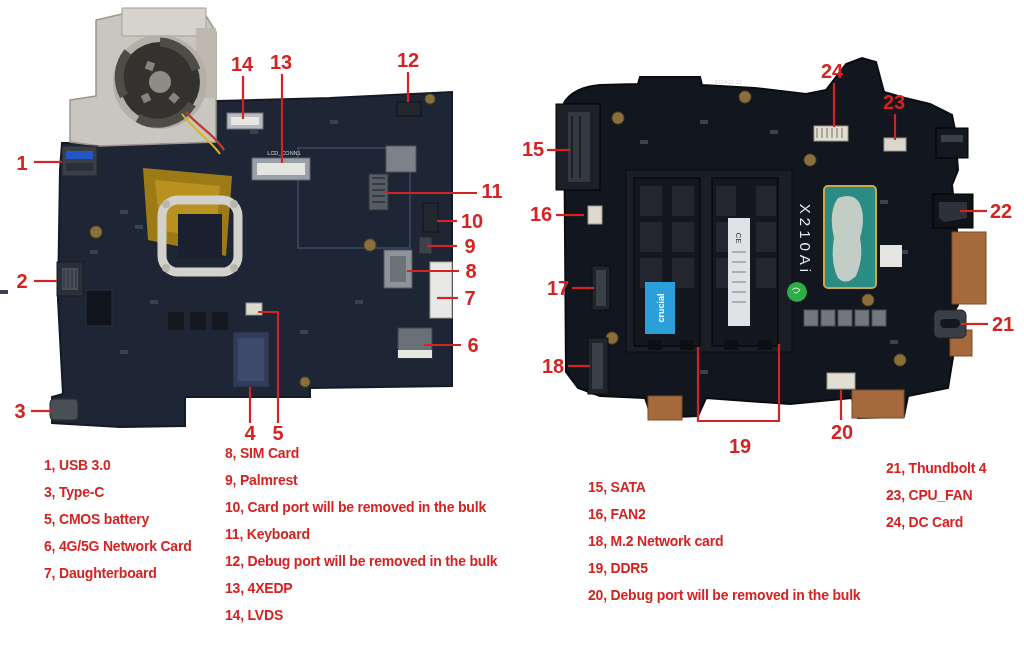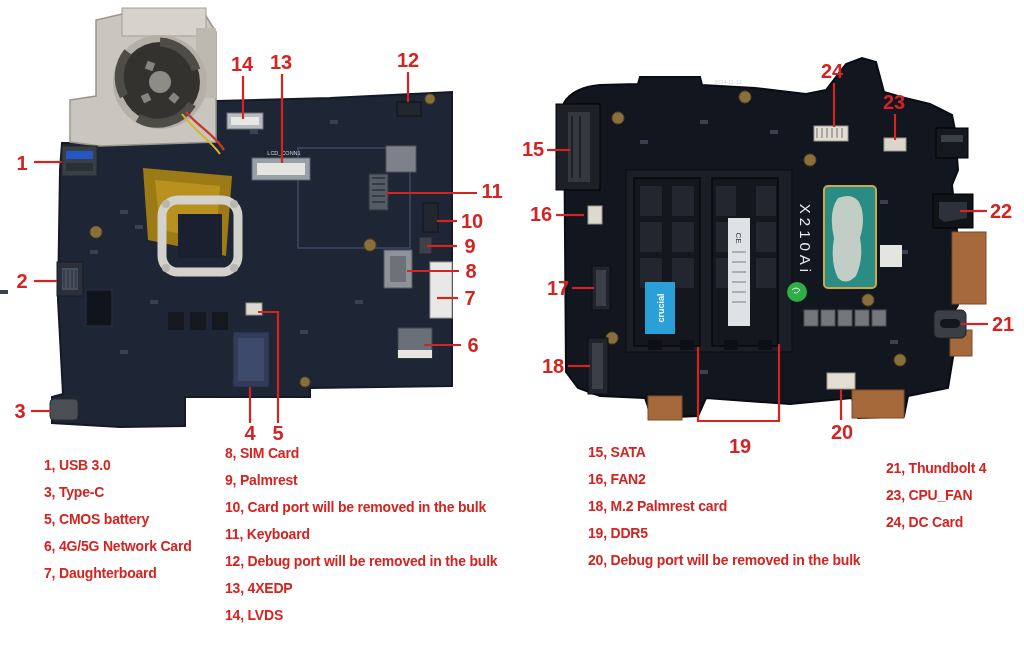--- a/index.html
+++ b/index.html
@@ -330,24 +330,24 @@
       </div>
       <div class="legend-col" style="left: 225px; top: 445px;">
         <div class="legend-item">8, SIM Card</div>
         <div class="legend-item">9, Palmrest</div>
         <div class="legend-item">10, Card port will be removed in the bulk</div>
         <div class="legend-item">11, Keyboard</div>
         <div class="legend-item">12, Debug port will be removed in the bulk</div>
         <div class="legend-item">13, 4XEDP</div>
         <div class="legend-item">14, LVDS</div>
       </div>
-      <div class="legend-col" style="left: 588px; top: 444px;">
+      <div class="legend-col" style="left: 588px; top: 479px;">
         <div class="legend-item">15, SATA</div>
         <div class="legend-item">16, FAN2</div>
-        <div class="legend-item">18, M.2 Palmrest card</div>
+        <div class="legend-item">18, M.2 Network card</div>
         <div class="legend-item">19, DDR5</div>
         <div class="legend-item">20, Debug port will be removed in the bulk</div>
       </div>
       <div class="legend-col" style="left: 886px; top: 460px;">
         <div class="legend-item">21, Thundbolt 4</div>
         <div class="legend-item">23, CPU_FAN</div>
         <div class="legend-item">24, DC Card</div>
       </div>
     </div>
 </div>

